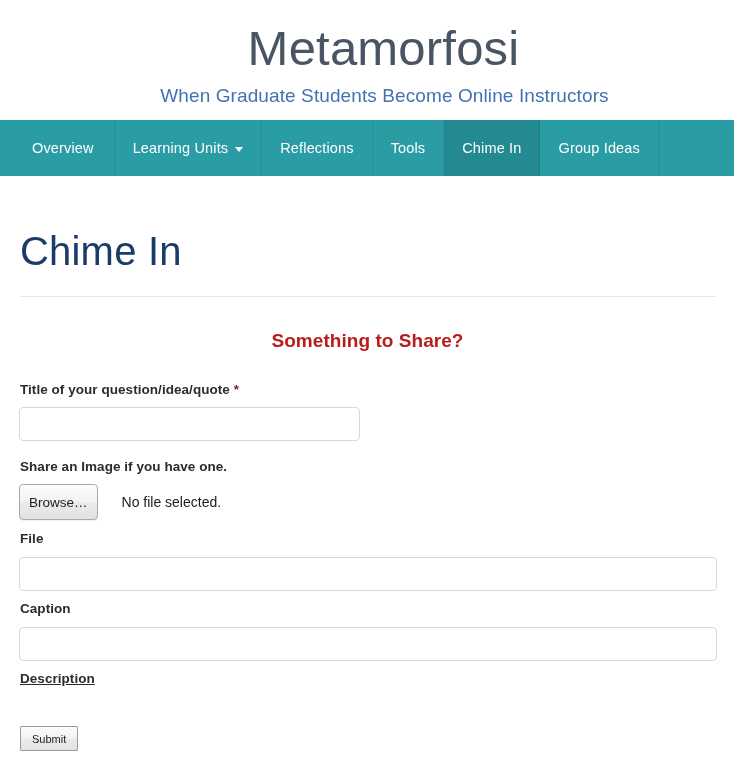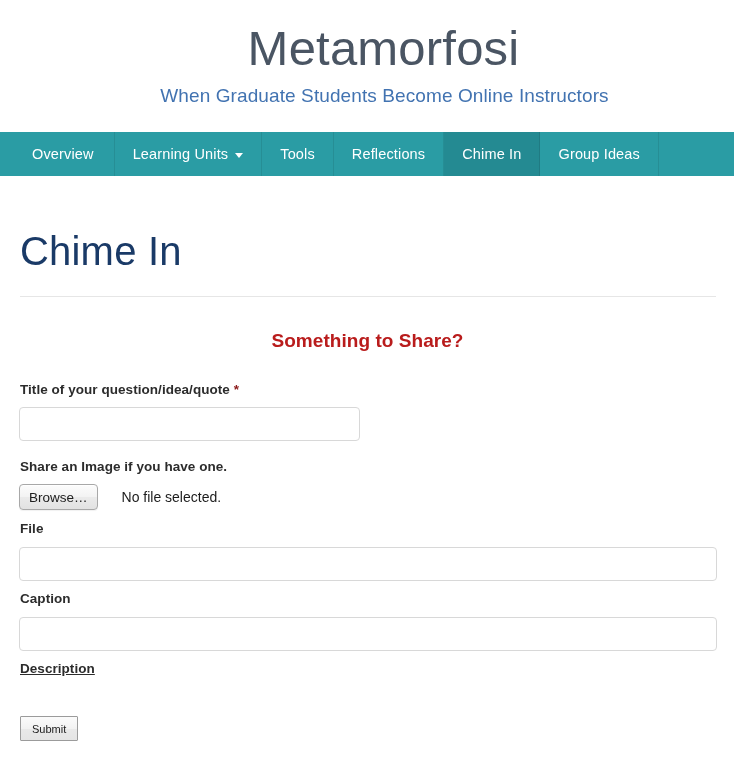--- a/index.html
+++ b/index.html
@@ -41,24 +41,24 @@
     font-size: 19px;
     line-height: 24px;
     font-weight: 300;
     color: #4273b1;
     letter-spacing: 0.1px;
   }
 
   
   .nav-bar {
     position: absolute;
-    top: 132px;
+    top: 120px;
     left: 0;
     width: 734px;
-    height: 44px;
+    height: 56px;
     background: #2a9ca4;
     display: flex;
     align-items: stretch;
     box-sizing: border-box;
   }
   .nav-item {
     display: flex;
     align-items: center;
     justify-content: center;
     padding: 0 18px;
@@ -168,21 +168,21 @@
 
   .label-title      { padding-top: 28px; }
   .input-title      { margin-top: 8px; }
   .label-share      { padding-top: 17px; }
   .file-row         { margin-top: 8px; display: flex; align-items: center; }
 
   .browse-button {
     display: inline-flex;
     align-items: center;
     justify-content: center;
-    height: 26px;
+    height: 36px;
     padding: 12px 9px;
     font-size: 13.5px;
     font-family: "Liberation Sans", sans-serif;
     color: #202020;
     background: linear-gradient(to bottom, #fcfcfc 0%, #f3f3f3 48%, #eaeaea 52%, #e2e2e2 100%);
     border: 1px solid #a8a8a8;
     border-radius: 4px;
     box-shadow: 0 1px 0 rgba(255,255,255,0.85) inset, 0 1px 1px rgba(0,0,0,0.06);
     cursor: pointer;
     white-space: nowrap;
@@ -232,25 +232,25 @@
   <div class="nav-item">
     <span>Overview</span>
   </div>
 
   <div class="nav-item">
     <span>Learning Units</span>
     <span class="nav-caret"></span>
   </div>
 
   <div class="nav-item">
+    <span>Reflections</span>
+  </div>
+
+  <div class="nav-item">
     <span>Tools</span>
-  </div>
-
-  <div class="nav-item">
-    <span>Reflections</span>
   </div>
 
   <div class="nav-item active">
     <span>Chime In</span>
   </div>
 
   <div class="nav-item">
     <span>Group Ideas</span>
   </div>
 

